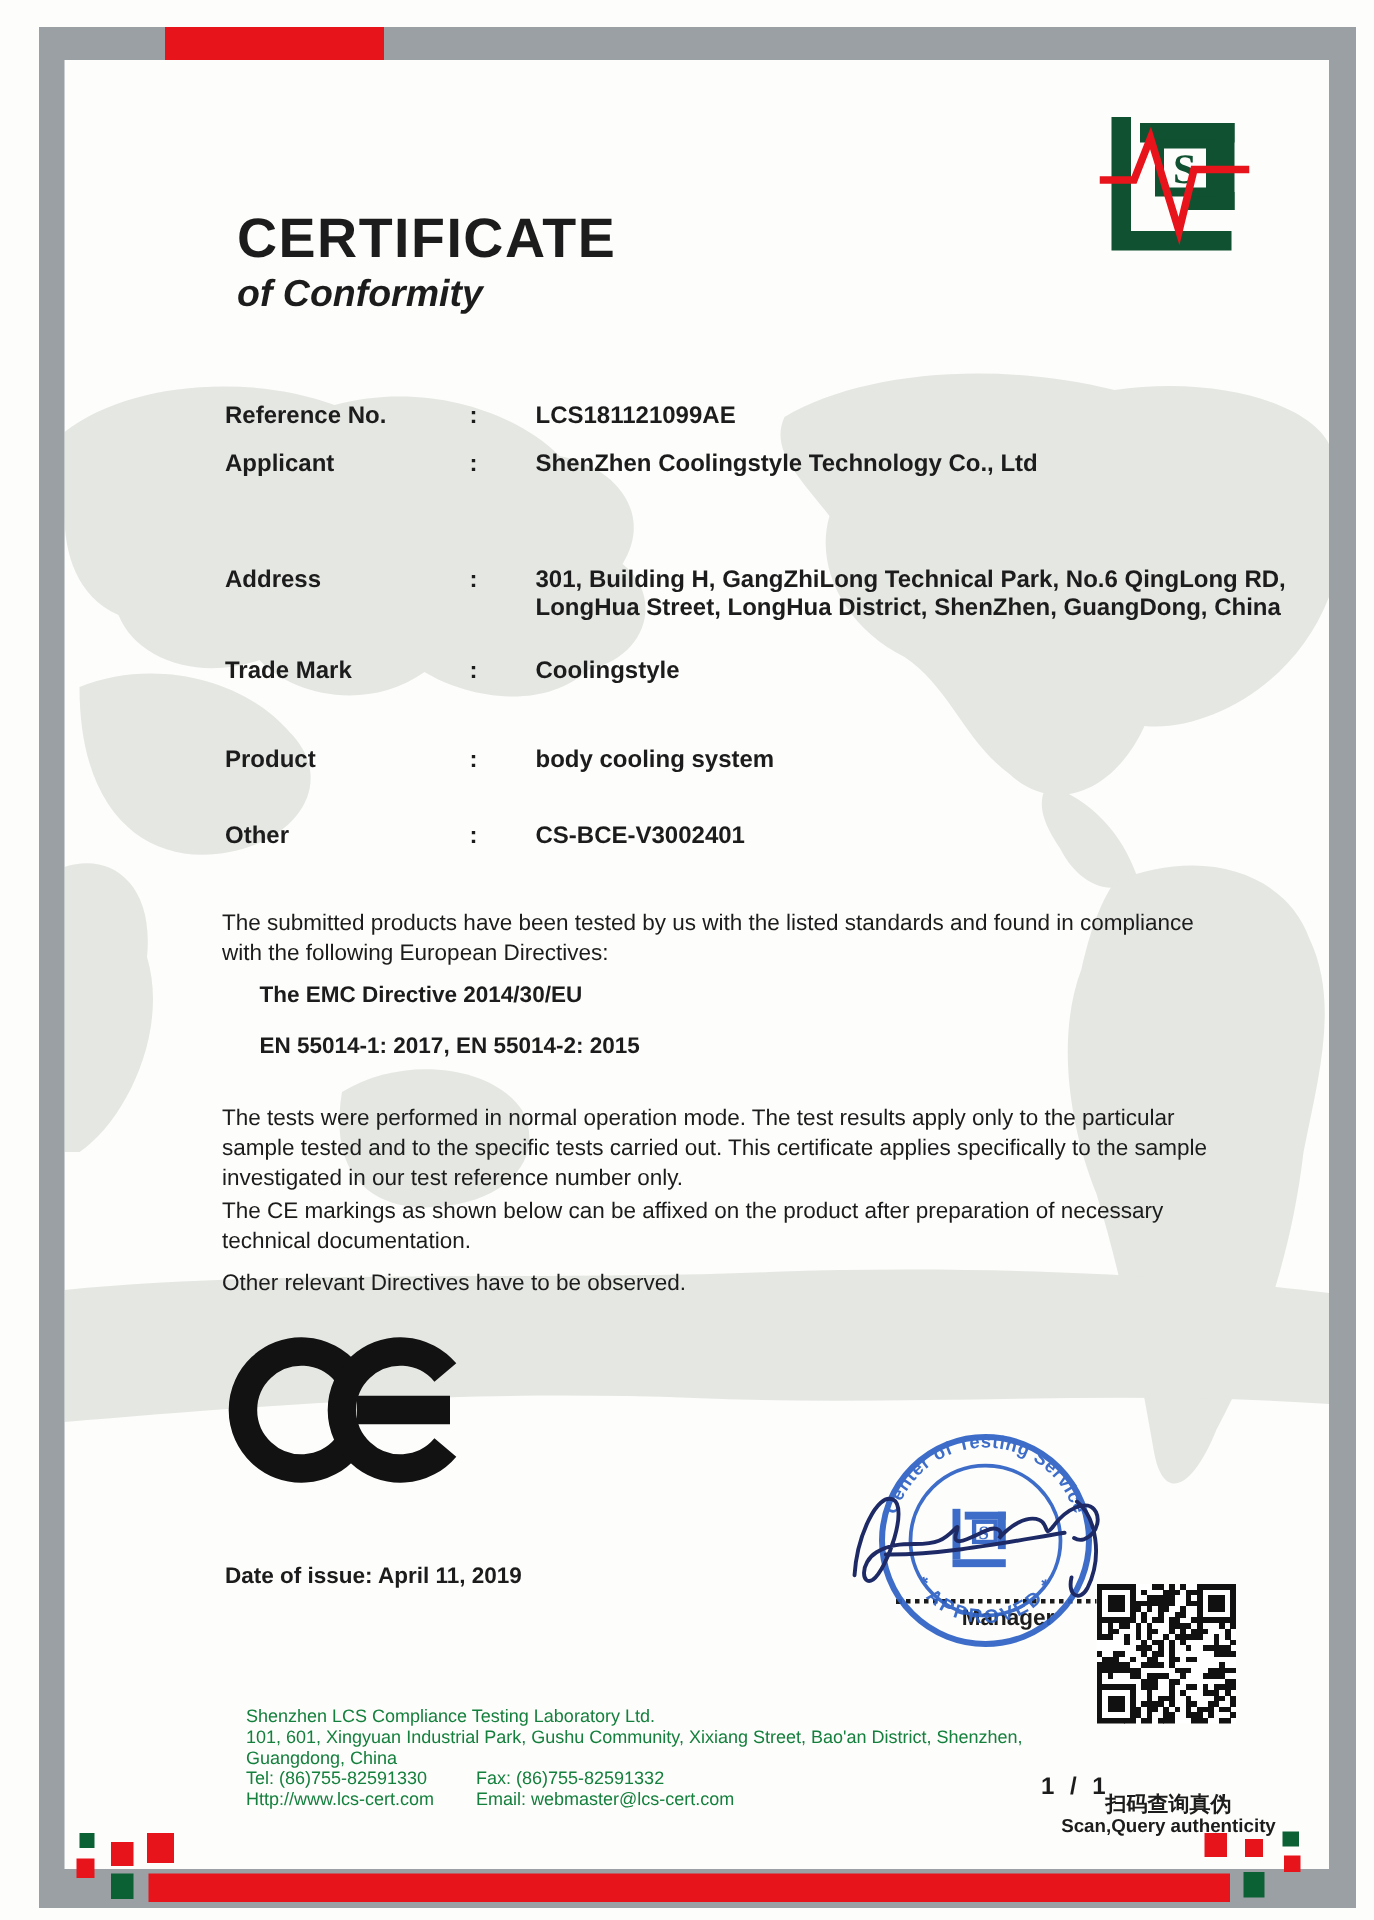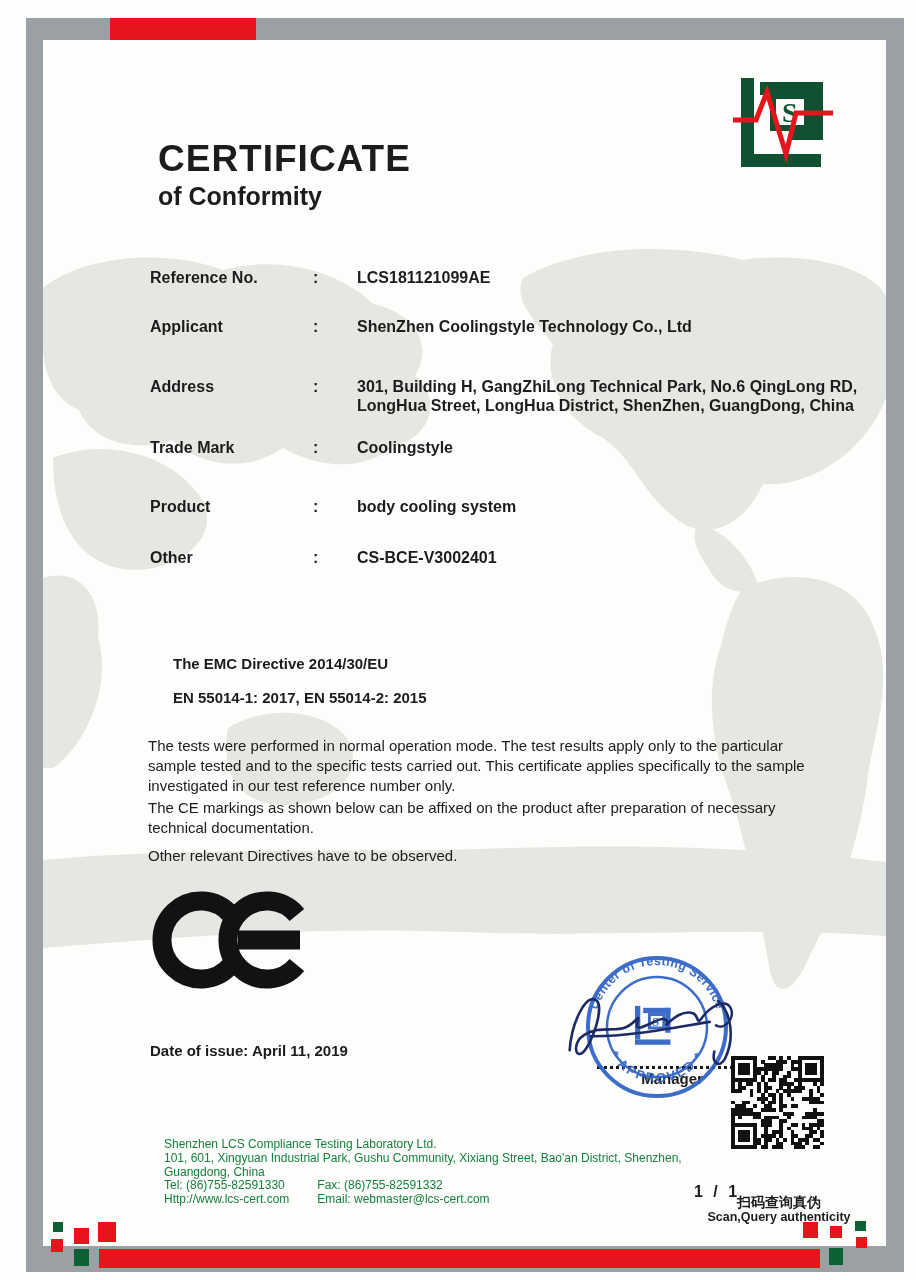--- a/index.html
+++ b/index.html
@@ -14,21 +14,21 @@
   .red-bottom-bar{position:absolute;left:99px;top:1249px;width:721px;height:19px;background:#e8141c;z-index:2;}
   .sq{position:absolute;z-index:3;}
   .sq.red{background:#e8141c;}
   .sq.green{background:#0b6134;}
   
   .map{position:absolute;left:43px;top:248px;z-index:0;}
   
   .logo{position:absolute;left:733px;top:72px;z-index:2;}
   .titleblock{position:absolute;left:158px;top:139px;z-index:2;}
   .titleblock .t1{font-size:37px;font-weight:700;letter-spacing:1px;line-height:40px;}
-  .titleblock .t2{font-size:25px;font-weight:700;line-height:28px;margin-top:3px;}
+  .titleblock .t2{font-size:25px;font-weight:700;line-height:28px;margin-top:3px;font-style:italic;}
   
   .row{position:absolute;left:150px;display:flex;font-size:16px;font-weight:700;line-height:19px;z-index:2;gap:26px;}
   .row .lbl{width:137px;flex:none;}
   .row .sep{width:18px;flex:none;}
   .row .val{width:508px;}
   
   .para{position:absolute;left:148px;width:664px;font-size:15px;line-height:20px;z-index:2;}
   .para.bold{font-weight:700;margin-left:25px;}
   
   .ce{position:absolute;left:150px;top:886px;z-index:2;}
@@ -100,21 +100,21 @@
   <div class="titleblock">
     <div class="t1">CERTIFICATE</div>
     <div class="t2">of Conformity</div>
   </div>
 
   <div class="row" style="top:268px">
     <span class="lbl">Reference No.</span>
     <span class="sep">:</span>
     <span class="val">LCS181121099AE</span>
   </div>
-  <div class="row" style="top:317px">
+  <div class="row" style="top:300px">
     <span class="lbl">Applicant</span>
     <span class="sep">:</span>
     <span class="val">ShenZhen Coolingstyle Technology Co., Ltd</span>
   </div>
   <div class="row" style="top:377px">
     <span class="lbl">Address</span>
     <span class="sep">:</span>
     <span class="val">
       <span>301, Building H, GangZhiLong Technical Park, No.6 QingLong RD,</span><br>
       <span>LongHua Street, LongHua District, ShenZhen, GuangDong, China</span>
@@ -129,20 +129,21 @@
     <span class="lbl">Product</span>
     <span class="sep">:</span>
     <span class="val">body cooling system</span>
   </div>
   <div class="row" style="top:548px">
     <span class="lbl">Other</span>
     <span class="sep">:</span>
     <span class="val">CS-BCE-V3002401</span>
   </div>
 
+  <div class="para" style="top:606px">The submitted products have been tested by us with the listed standards and found in compliance with the following European Directives:</div>
   <div class="para bold" style="top:654px">The EMC Directive 2014/30/EU</div>
   <div class="para bold" style="top:688px">EN 55014-1: 2017, EN 55014-2: 2015</div>
   <div class="para" style="top:736px">The tests were performed in normal operation mode. The test results apply only to the particular sample tested and to the specific tests carried out. This certificate applies specifically to the sample investigated in our test reference number only.</div>
   <div class="para" style="top:798px">The CE markings as shown below can be affixed on the product after preparation of necessary technical documentation.</div>
   <div class="para" style="top:846px">Other relevant Directives have to be observed.</div>
 
   <svg class="ce" width="156" height="108" viewBox="0 0 156 108" role="img" aria-label="CE">
     <g fill="none" stroke="#121212" stroke-width="19">
       <path d="M80.9,29 A39,39 0 1 0 80.9,79"></path>
       <path d="M146.9,29 A39,39 0 1 0 146.9,79"></path>

